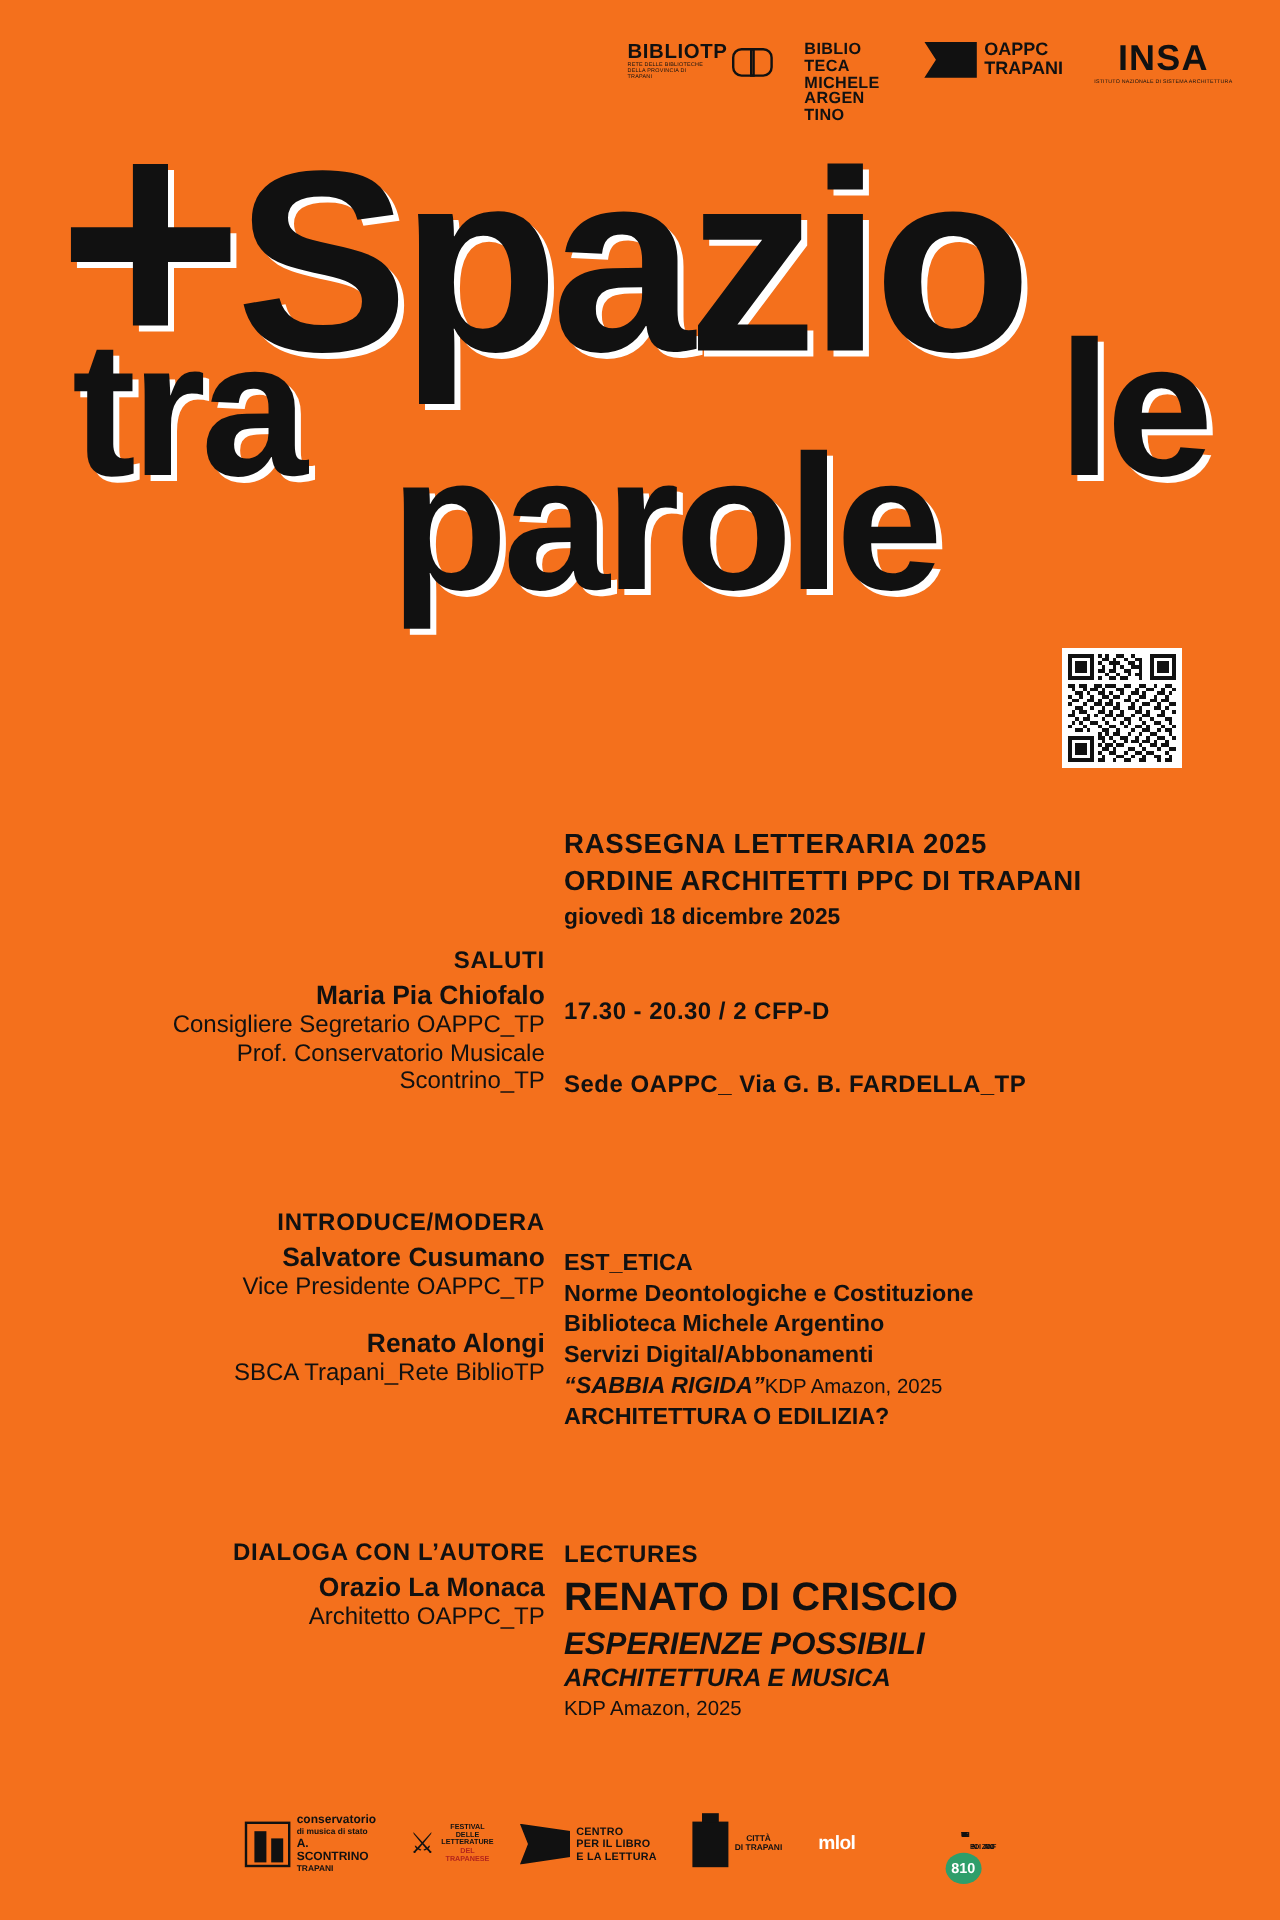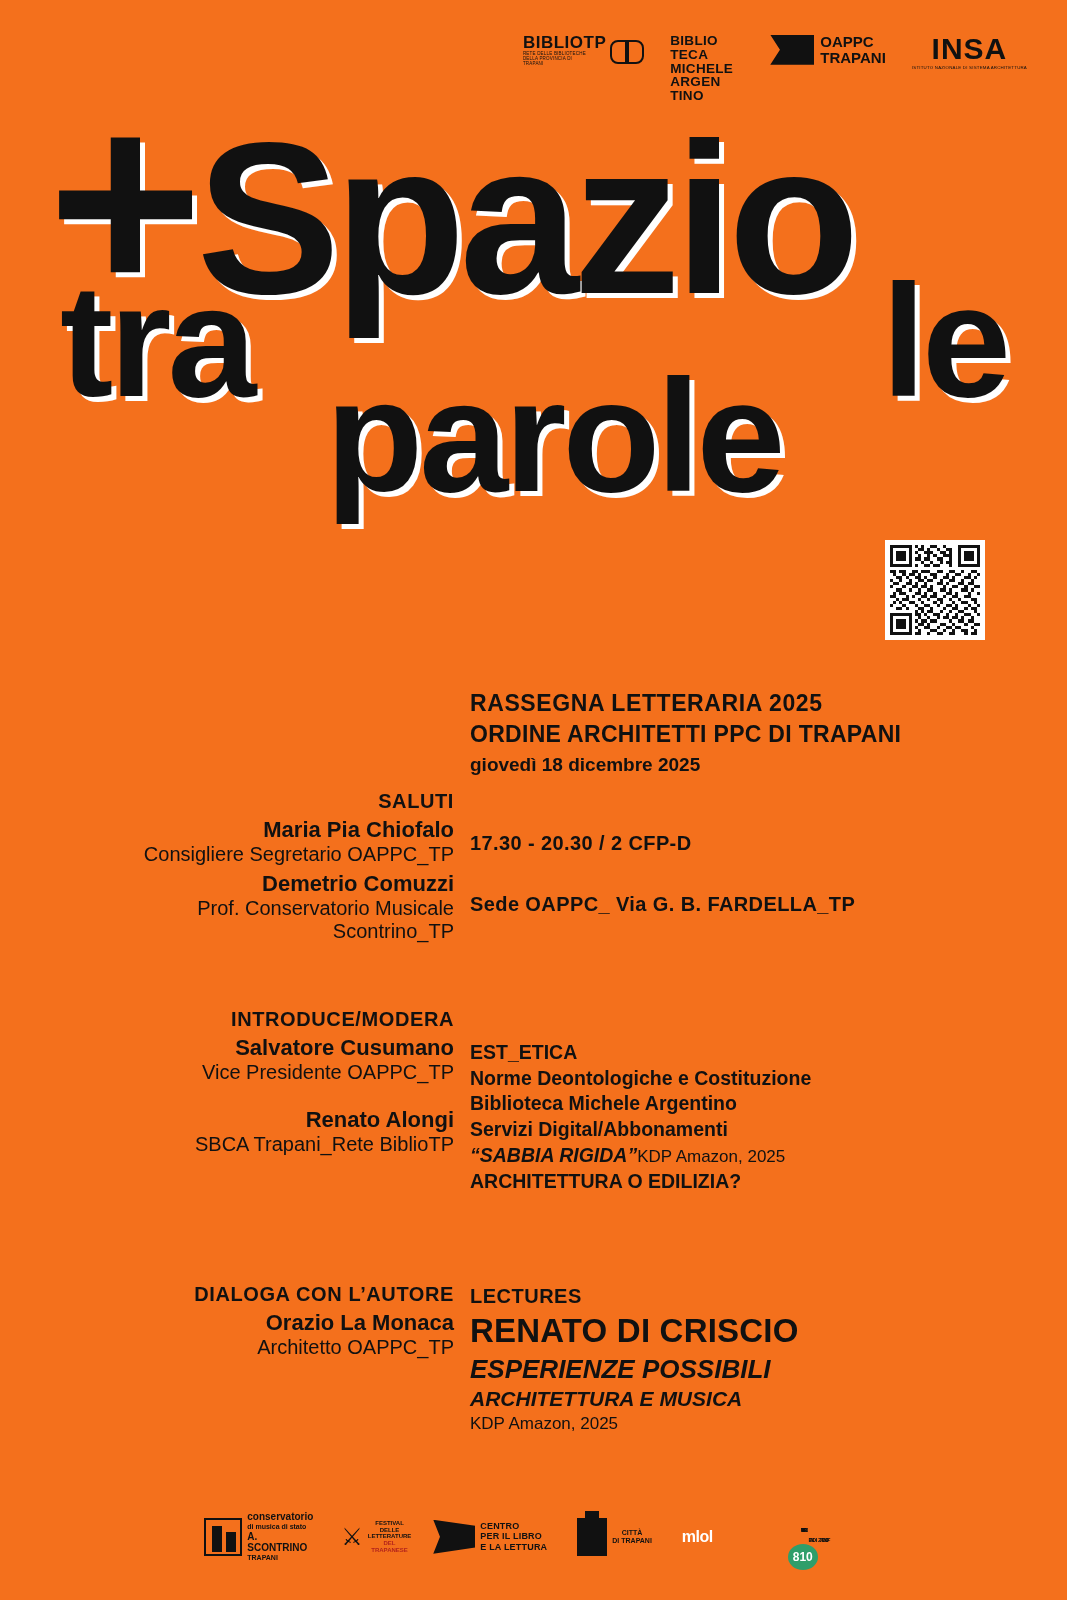--- a/index.html
+++ b/index.html
@@ -411,21 +411,20 @@
   <div class="l3">giovedì 18 dicembre 2025</div>
 </div>
 
 <div class="right-col rc-time">17.30 - 20.30 /  2 CFP-D</div>
 <div class="right-col rc-sede">Sede OAPPC_ Via G. B. FARDELLA_TP</div>
 
 <div class="left-col lc-saluti">
   <div class="lbl">SALUTI</div>
   <div class="nm">Maria Pia Chiofalo</div>
   <div class="rl">Consigliere Segretario OAPPC_TP</div>
-  <div class="nm">Demetrio Comuzzi</div>
   <div class="rl">Prof. Conservatorio Musicale</div>
   <div class="rl">Scontrino_TP</div>
 </div>
 
 <div class="left-col lc-introduce">
   <div class="lbl">INTRODUCE/MODERA</div>
   <div class="nm">Salvatore  Cusumano</div>
   <div class="rl">Vice Presidente OAPPC_TP</div>
   <div class="nm" style="margin-top:22px">Renato Alongi</div>
   <div class="rl">SBCA Trapani_Rete BiblioTP</div>

